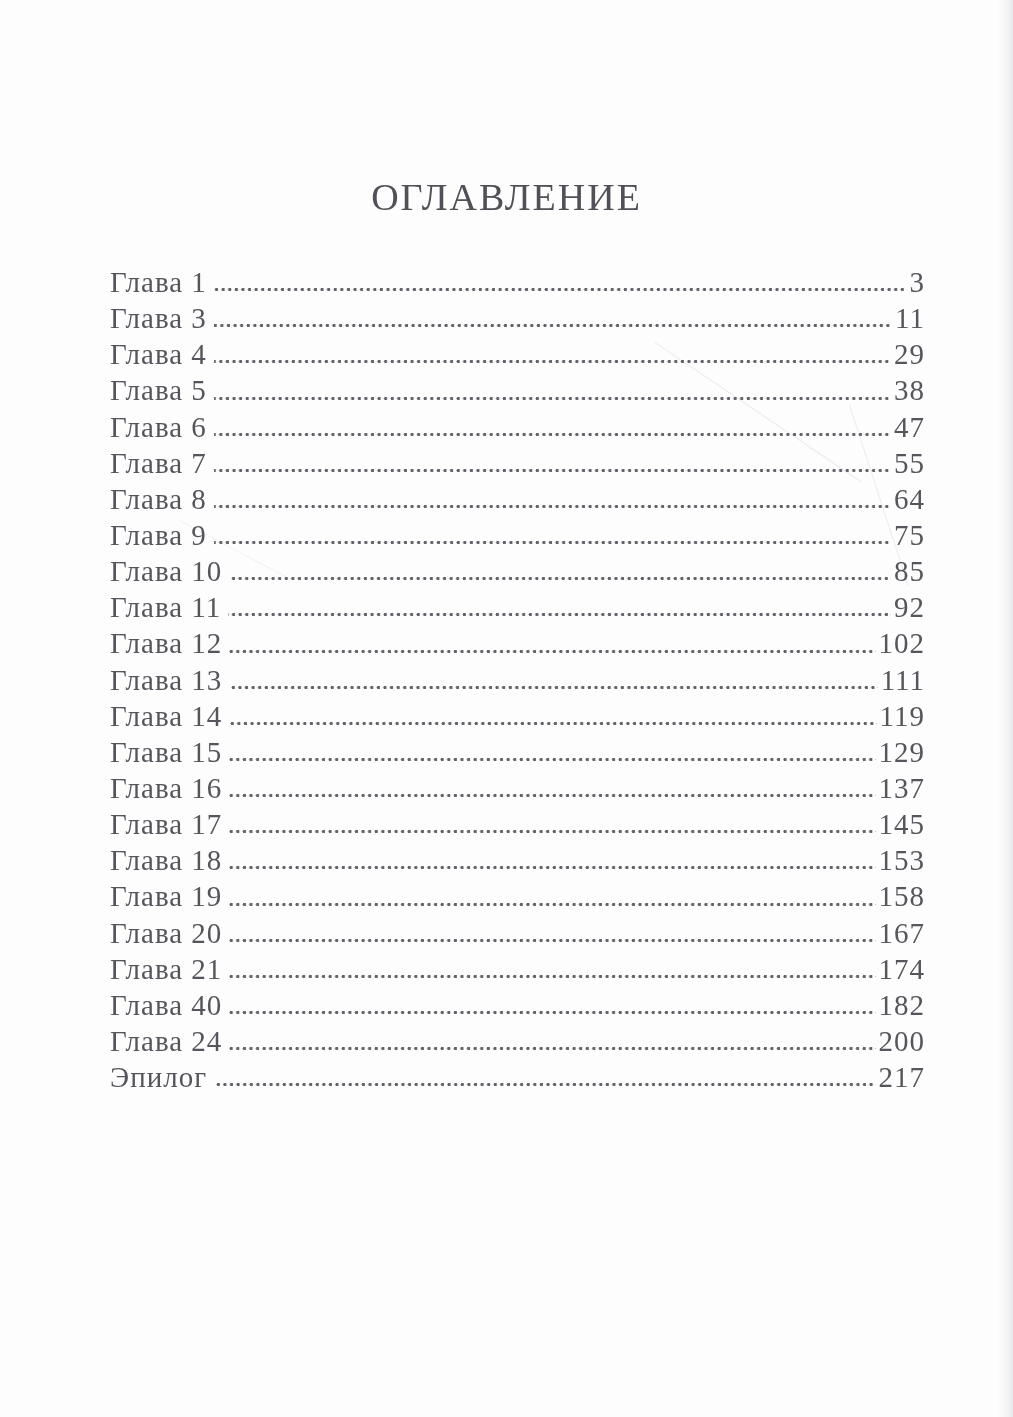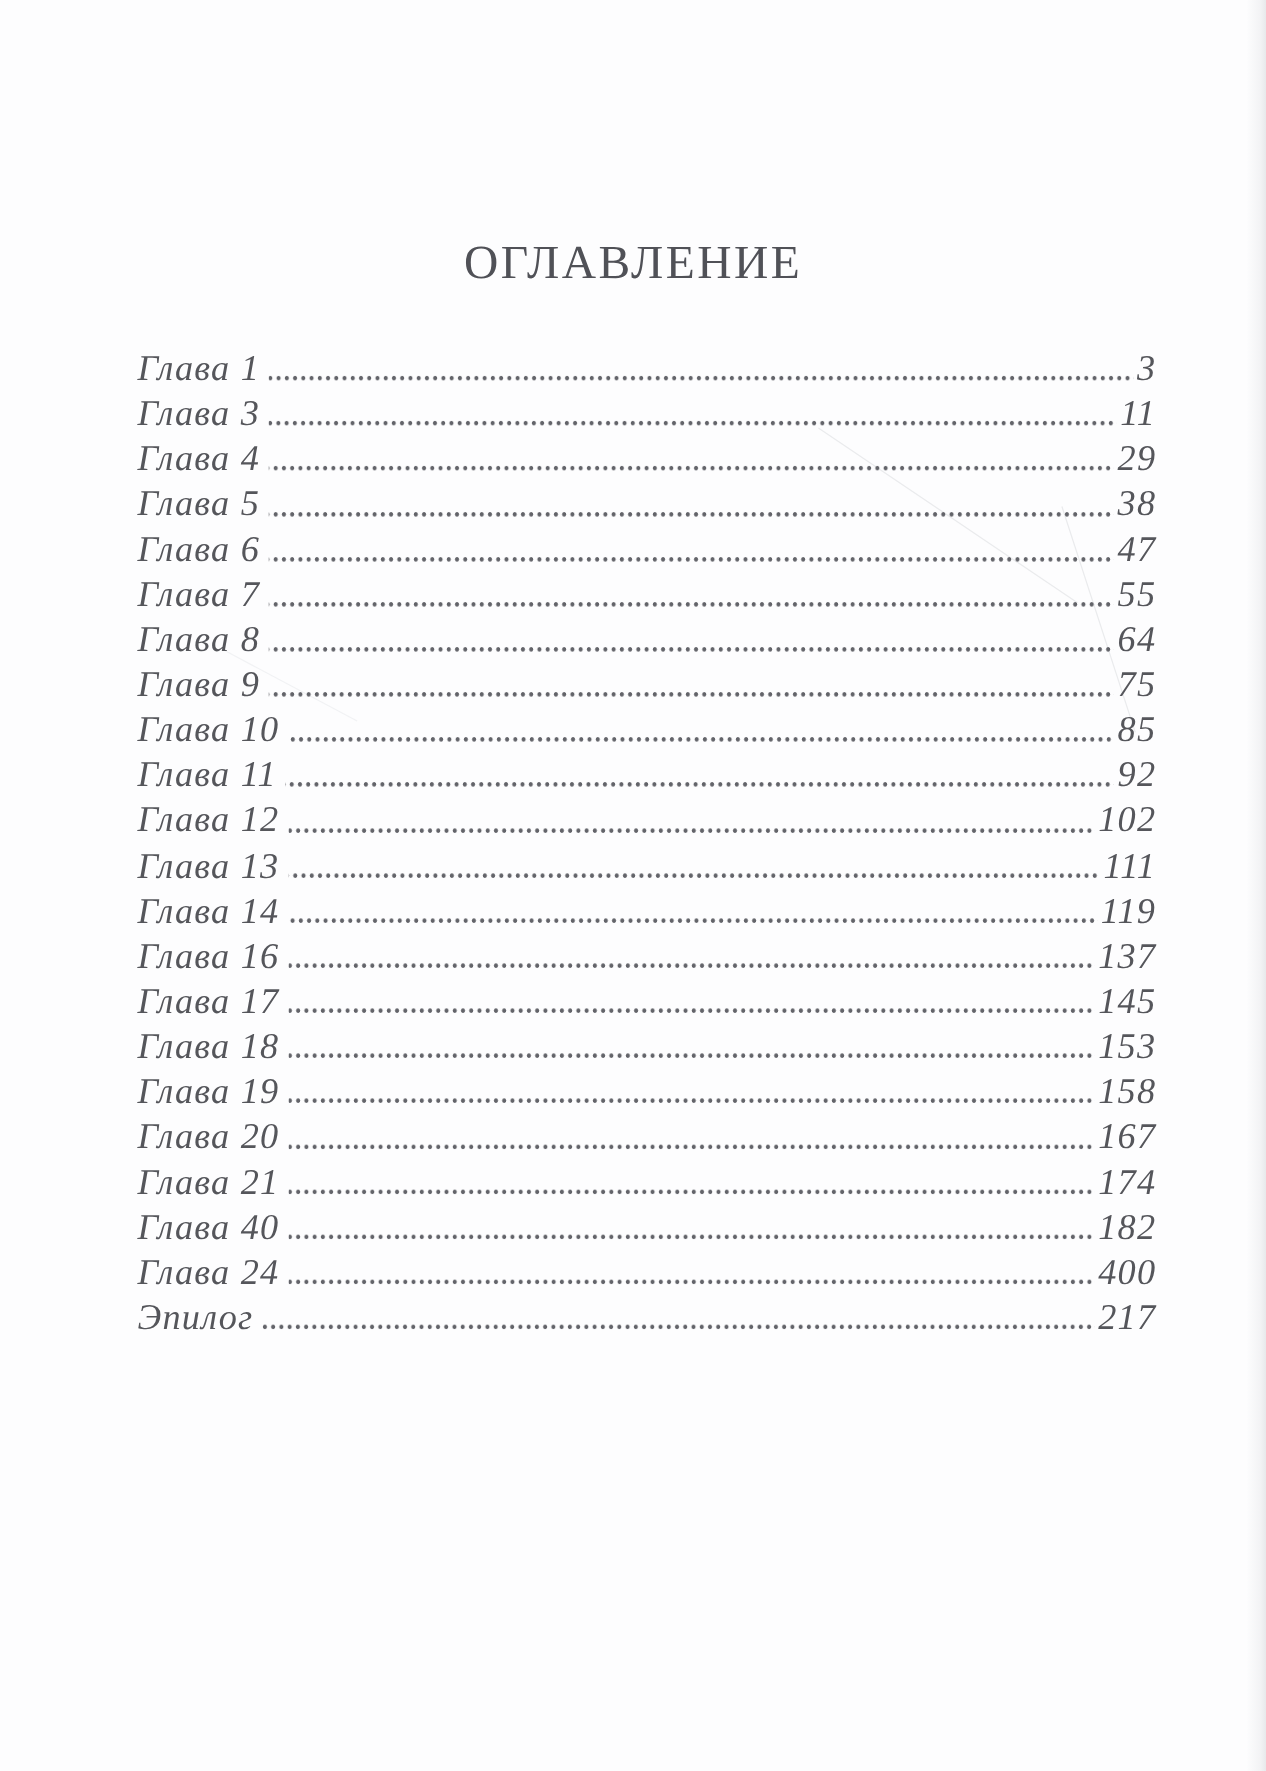--- a/index.html
+++ b/index.html
@@ -7,21 +7,21 @@
     padding: 0;
     background: #ffffff;
   }
   .page {
     position: relative;
     width: 1013px;
     height: 1417px;
     background: #fdfdfe;
     overflow: hidden;
     box-sizing: border-box;
-    padding: 16px 88px 0 110px;
+    padding: 3px 88px 0 110px;
     font-family: "Liberation Serif", "DejaVu Serif", serif;
     color: #55565b;
   }
   
   .page .edge-shade {
     position: absolute;
     top: 0;
     right: 0;
     width: 16px;
     height: 100%;
@@ -48,21 +48,20 @@
     text-align: center;
     font-size: 38px;
     line-height: 44px;
     font-weight: normal;
     letter-spacing: 2px;
     color: #505157;
   }
 
   .toc {
     margin-top: 45px;
-    font-style: italic;
   }
   .row {
     display: flex;
     align-items: baseline;
     height: 36.15px;
     line-height: 36.15px;
     font-size: 29px;
     letter-spacing: 1px;
     white-space: nowrap;
   }
@@ -164,20 +163,25 @@
         <span class="label">Глава 13</span>
         <span class="leader"></span>
         <span class="pnum">111</span>
       </div>
       <div class="row">
         <span class="label">Глава 14</span>
         <span class="leader"></span>
         <span class="pnum">119</span>
       </div>
       <div class="row">
+        <span class="label">Глава 15</span>
+        <span class="leader"></span>
+        <span class="pnum">129</span>
+      </div>
+      <div class="row">
         <span class="label">Глава 16</span>
         <span class="leader"></span>
         <span class="pnum">137</span>
       </div>
       <div class="row">
         <span class="label">Глава 17</span>
         <span class="leader"></span>
         <span class="pnum">145</span>
       </div>
       <div class="row">
@@ -201,21 +205,21 @@
         <span class="pnum">174</span>
       </div>
       <div class="row">
         <span class="label">Глава 40</span>
         <span class="leader"></span>
         <span class="pnum">182</span>
       </div>
       <div class="row">
         <span class="label">Глава 24</span>
         <span class="leader"></span>
-        <span class="pnum">400</span>
+        <span class="pnum">200</span>
       </div>
       <div class="row">
         <span class="label">Эпилог</span>
         <span class="leader"></span>
         <span class="pnum">217</span>
       </div>
     </div>
 </div>
 
 </body></html>

